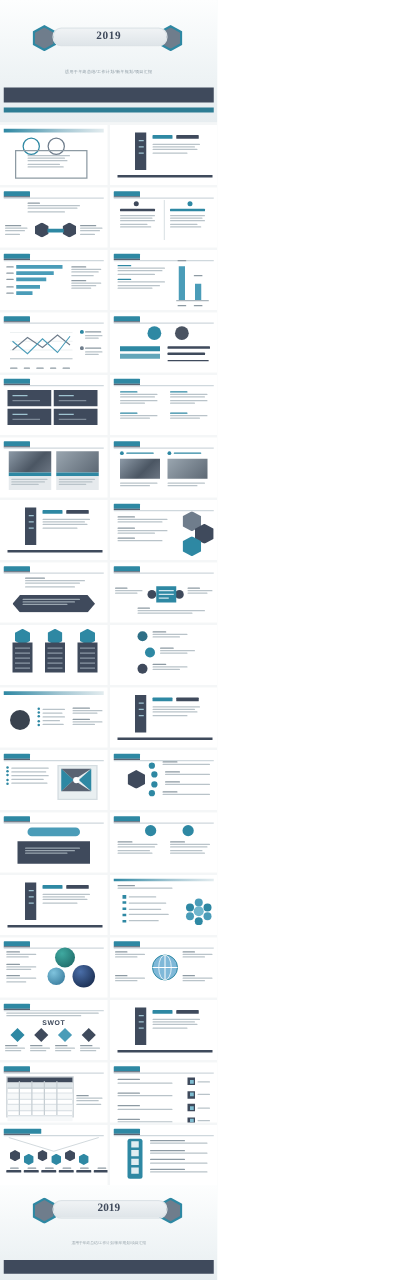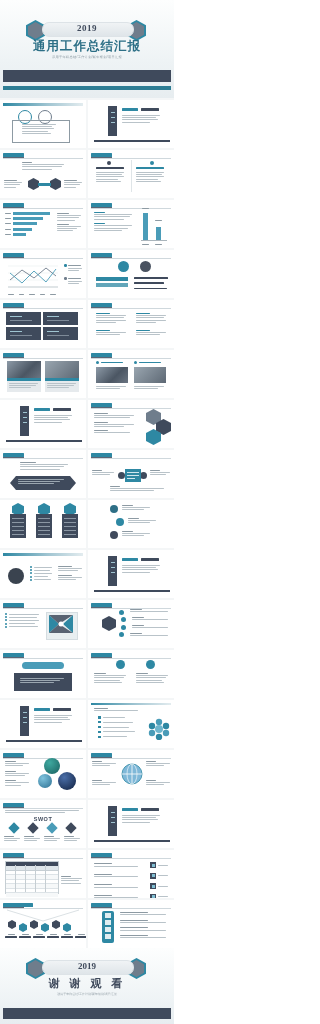--- a/index.html
+++ b/index.html
@@ -76,21 +76,20 @@
 <div class="page">
 
   <div class="hero">
     <div class="sky"></div>
     <div class="hexr hl"></div>
     <div class="hex hli"></div>
     <div class="hexr hr"></div>
     <div class="hex hri"></div>
     <div class="pill"></div>
     <div class="year">2019</div>
-    <h1>通用工作总结汇报</h1>
     <div class="sub">适用于年终总结/工作计划/新年规划/项目汇报</div>
     <div class="band"></div>
     <div class="band2"></div>
   </div>
 
   <div class="grid" style="position:absolute;left:0;top:100px;width:174px;">
 
     <div class="cell">
       <div class="rule2" style="top:3px;height:3px;"></div>
       <div style="position:absolute;left:18px;top:10px;width:12px;height:12px;border-radius:50%;border:1.5px solid #2e88a3;"></div>
@@ -1030,18 +1029,17 @@
   </div>
 
   <div class="outro">
     <div class="sky"></div>
     <div class="hexr hl"></div>
     <div class="hex hli"></div>
     <div class="hexr hr"></div>
     <div class="hex hri"></div>
     <div class="pill"></div>
     <div class="year">2019</div>
-    <h2>谢 谢 观 看</h2>
     <div class="sub">适用于年终总结/工作计划/新年规划/项目汇报</div>
     <div class="band"></div>
   </div>
 
 </div>
 
 </body></html>

